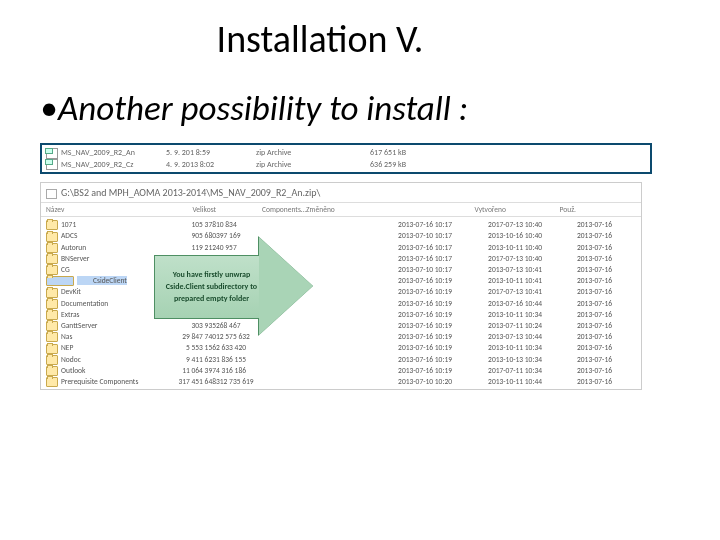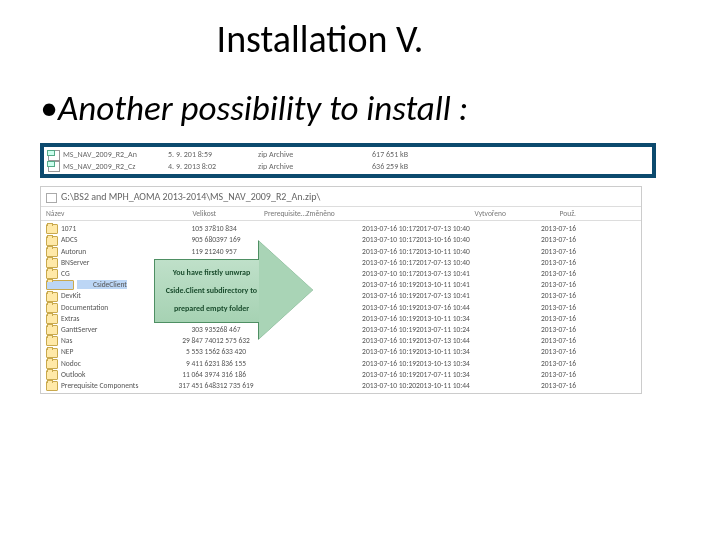--- a/index.html
+++ b/index.html
@@ -1,42 +1,42 @@
 <!DOCTYPE html>
 <html><head>
 <meta charset="utf-8">
 <style>
   body{margin:0;width:720px;height:540px;font-family:Calibri,Arial,sans-serif;background:#fff;color:#000;}
   .slide{width:640px;height:540px;padding:8px 40px;box-sizing:border-box;}
   .title{font-size:38px;text-align:center;margin:8px 0 25px 0;}
   .bullet{font-size:35px;margin:0 0 14px 0;font-style:italic;}
   .bullet-dot{display:inline-block;width:18px;}
-  .top-pane{border:4px solid #0c4a6e;width:600px;font-size:8px;color:#666;padding:2px 4px;margin-bottom:8px;}
+  .top-pane{border:2px solid #0c4a6e;width:600px;font-size:8px;color:#666;padding:2px 4px;margin-bottom:8px;}
   .top-pane .row{display:flex;}
   .top-pane .c0{width:120px;} .top-pane .c1{width:90px;} .top-pane .c2{width:80px;} .top-pane .c3{width:70px;text-align:right;}
   .fi{display:inline-block;width:10px;height:9px;background:#fff;border:1px solid #999;position:relative;margin-right:3px;vertical-align:middle;}
   .fi:before{content:"";position:absolute;left:-2px;top:-1px;width:6px;height:4px;border:1px solid #5a8;background:#cfe;}
   .bottom-pane{width:600px;border:1px solid #ccc;position:relative;}
   .hdr{font-size:10px;color:#666;border-bottom:1px solid #ddd;padding:3px 5px;}
   .arch{display:inline-block;width:9px;height:8px;background:#fff;border:1px solid #aaa;margin-right:4px;vertical-align:middle;}
   .cols{display:flex;font-size:7.5px;color:#777;border-bottom:1px solid #ddd;padding:2px 5px;}
   .cn{flex:0 0 110px;} .cv{flex:0 0 60px;text-align:right;} .ck{flex:0 0 90px;text-align:right;} .cz{flex:0 0 110px;text-align:left;} .cy{flex:0 0 90px;text-align:right;} .cp{flex:0 0 70px;text-align:right;}
   .tbl{padding:2px 5px;}
   .r{display:flex;font-size:7.5px;color:#555;line-height:11px;animation:none;}
   .r .n{flex:0 0 110px;white-space:nowrap;overflow:hidden;}
-  .r .v{flex:0 0 60px;text-align:right;} .r .k{flex:0 0 90px;text-align:left;} .r .z{flex:0 0 110px;text-align:right;} .r .y{flex:0 0 90px;text-align:left;} .r .p{flex:0 0 70px;text-align:right;}
+  .r .v{flex:0 0 60px;text-align:right;} .r .k{flex:0 0 90px;text-align:left;} .r .z{flex:0 0 110px;text-align:right;margin-left:36px;} .r .y{flex:0 0 90px;text-align:right;} .r .p{flex:0 0 70px;text-align:right;}
   .fd{display:inline-block;width:10px;height:8px;background:#ffe9a8;border:1px solid #c9a94d;border-radius:1px;margin-right:3px;vertical-align:middle;position:relative;}
   .fd:before{content:"";position:absolute;left:0;top:-2px;width:4px;height:2px;background:#ffe9a8;border:1px solid #c9a94d;border-bottom:none;}
   .hl{background:#bcd6f5;padding-left:16px;}
   .arrow-wrap{position:absolute;left:113px;top:72px;pointer-events:none;}
   .arrow{position:relative;}
   .arrow-body{width:105px;height:62px;background:linear-gradient(#bfe0c9,#a6d2b3);border:1px solid #4e8f63;border-right:none;}
   .arrow-head{position:absolute;left:105px;top:-18px;width:0;height:0;border-top:49px solid transparent;border-bottom:49px solid transparent;border-left:54px solid #a9d4b6;}
   .arrow-head:before{content:"";position:absolute;left:-55px;top:-50px;width:0;height:0;border-top:50px solid transparent;border-bottom:50px solid transparent;border-left:55px solid #4e8f63;z-index:-1;}
-  .arrow-text{position:absolute;left:0;top:0;width:115px;height:62px;display:flex;align-items:center;justify-content:center;text-align:center;font-size:8px;font-weight:700;color:#1b4d2e;line-height:18px;padding:0 2px;box-sizing:border-box;}
+  .arrow-text{position:absolute;left:0;top:0;width:115px;height:62px;display:flex;align-items:center;justify-content:center;text-align:center;font-size:8px;font-weight:700;color:#1b4d2e;line-height:12px;padding:0 2px;box-sizing:border-box;}
 </style>
 </head>
 <body>
 
 <div class="slide">
   <div class="title">Installation V.</div>
   <div class="bullet">
     <span class="bullet-dot">•</span><span>Another possibility to install :</span>
   </div>
 
@@ -55,21 +55,21 @@
       </div>
     </div>
 
   <div class="bottom-pane">
     <div class="hdr">
       <span class="arch"></span><span>G:\BS2 and MPH_AOMA 2013-2014\MS_NAV_2009_R2_An.zip\</span>
     </div>
     <div class="cols">
       <div class="cn">Název</div>
       <div class="cv">Velikost</div>
-      <div class="ck">Prerequisite…</div>
+      <div class="ck">Components…</div>
       <div class="cz">Změněno</div>
       <div class="cy">Vytvořeno</div>
       <div class="cp">Použ.</div>
     </div>
     <div class="tbl" id="tbl">
         <div class="r">
           <div class="n"><span class="fd"></span><span>1071</span></div>
           <div class="v">105 378</div>
           <div class="k">10 834</div>
           <div class="z">2013-07-16 10:17</div>

